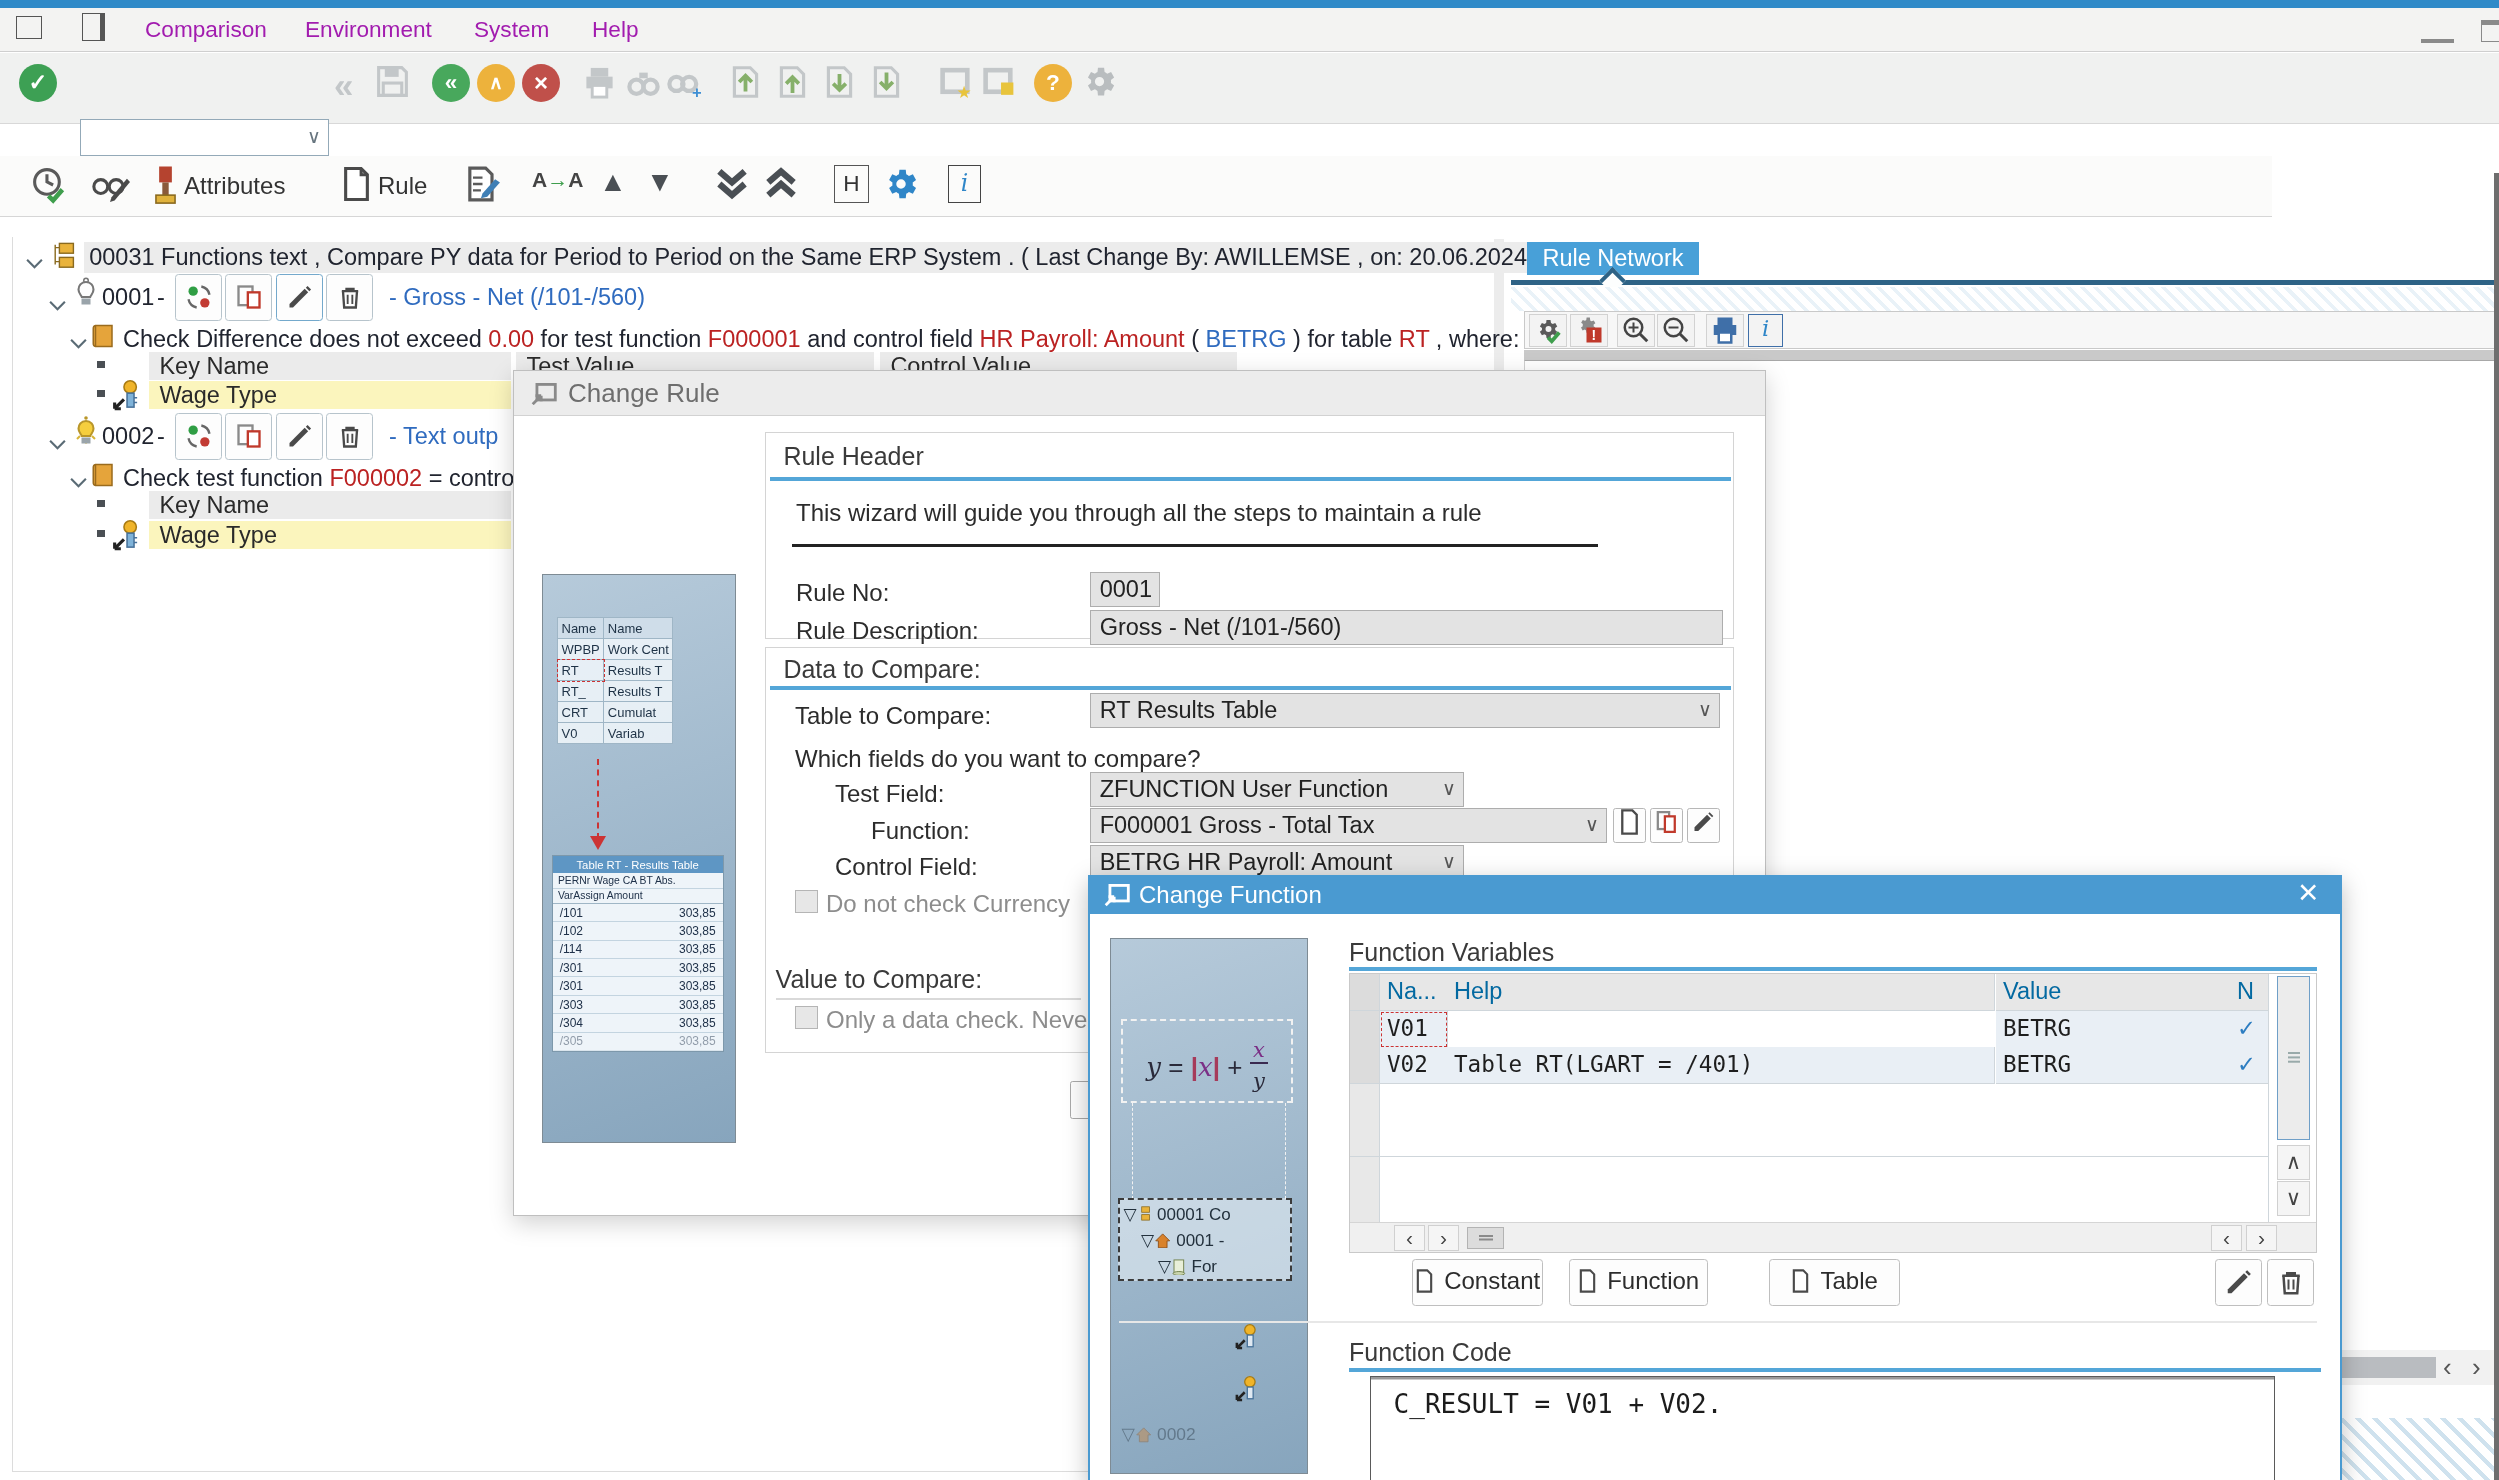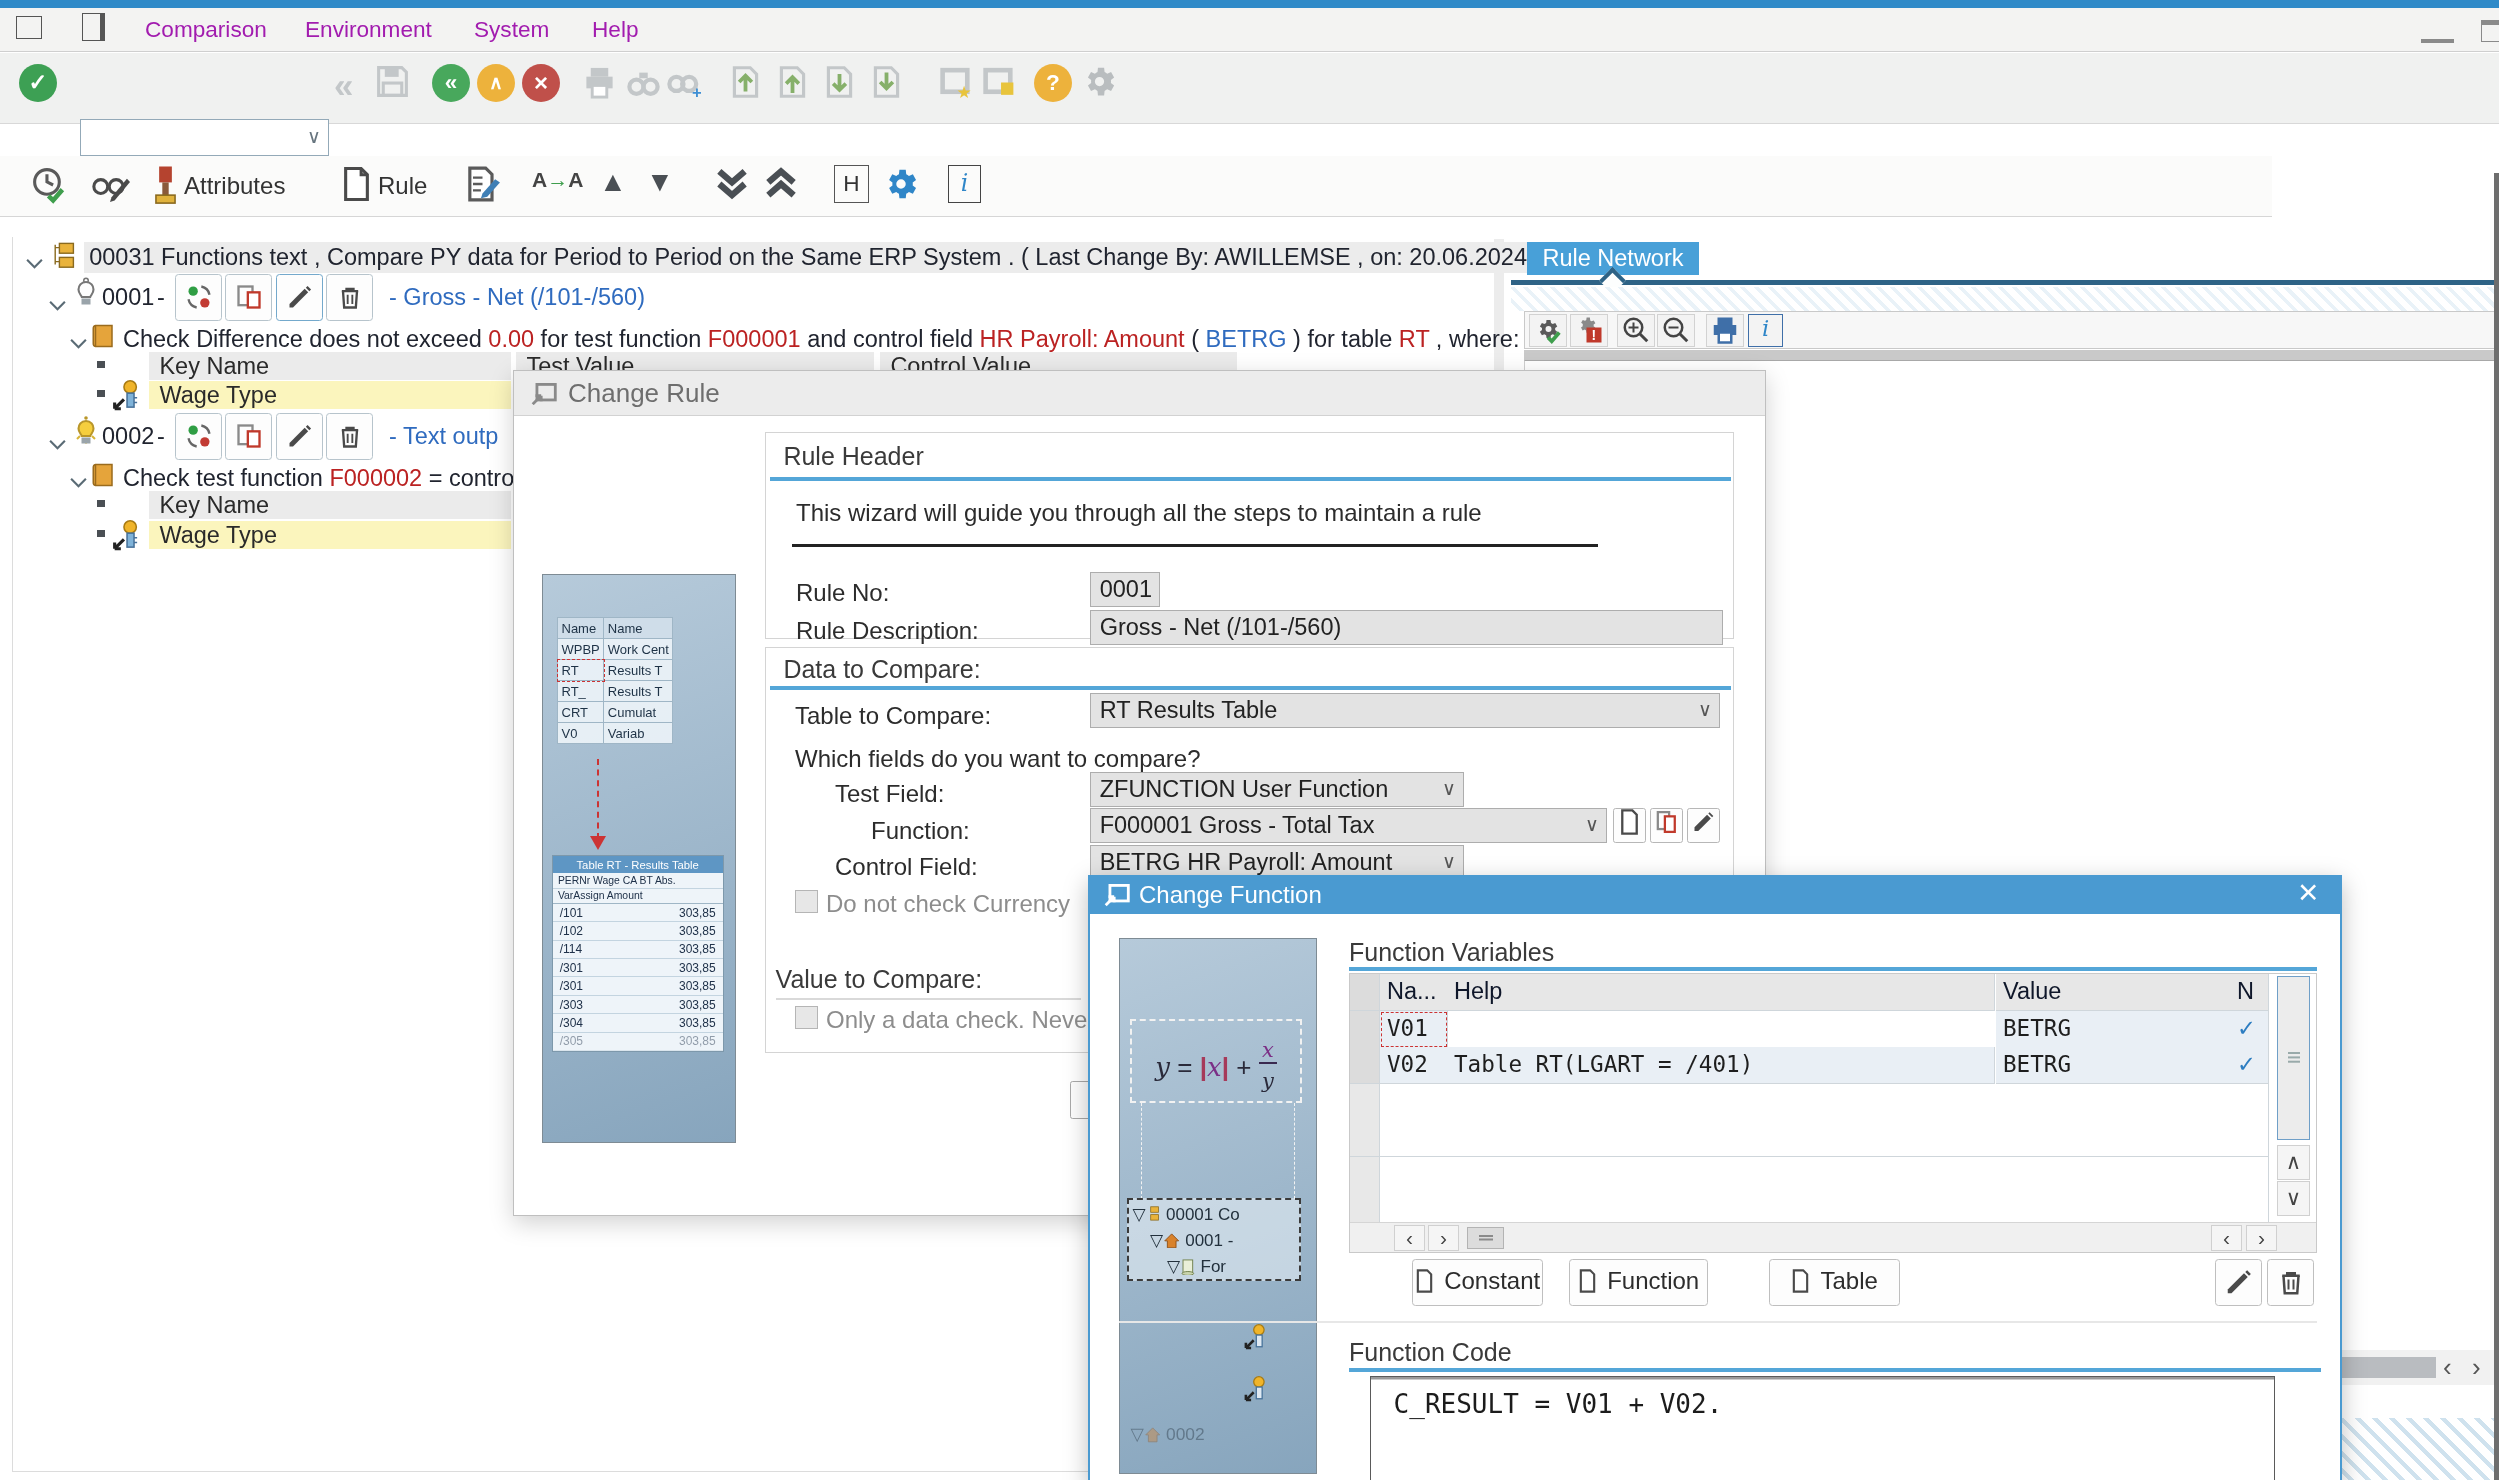--- a/index.html
+++ b/index.html
@@ -62,21 +62,21 @@
 
   .gpanel { position:absolute; background:linear-gradient(160deg,#b6cada,#87a5bd); border:1.7px solid #7e8b94; }
   .gt { position:absolute; font-size:13px; color:#1e3246; border-collapse:collapse; }
   .gt td { border:0.9px solid #9fb6c6; background:rgba(244,249,252,.82); padding:0.9px 3.5px; height:21px; }
   .gt td.hd { background:#cfdde9; }
   .gt2row { display:flex; justify-content:space-between; padding:1.7px 7px; font-size:12px; color:#20324a; background:#eef4f9; border-bottom:0.9px solid #c3d4e0; }
 
   .dlg-cf { left:1088px; top:875px; width:1254px; height:609px; background:#fff; border:2.6px solid #4a9ad1; box-shadow:0 7px 22.6px rgba(0,0,0,.25); z-index:10; }
   .dlg-cf .titlebar { position:absolute; left:0; top:0; width:100%; height:37px; background:#4a9ad1; color:#fff; font-size:24px; }
   .fv-cell { position:absolute; border-right:0.9px solid #cfd6db; border-bottom:0.9px solid #cfd6db; font-family:"DejaVu Sans Mono", monospace; font-size:22.6px; color:#1e1e1e; padding:3.5px 0 0 7px; white-space:nowrap; overflow:hidden; }
-  .fv-hd { background:#e7e7e7; font-family:"Liberation Sans",sans-serif; font-size:23.5px; color:#0f172a; }
+  .fv-hd { background:#e7e7e7; font-family:"Liberation Sans",sans-serif; font-size:23.5px; color:#0369a1; }
   .fv-row1 { background:#e9eff5; }
   .fv-sel { background:#dcdcdc; }
   .fv-empty { background:#fff; }
   .scrbtn { position:absolute; background:#f5f5f5; border:0.9px solid #d0d0d0; text-align:center; color:#444; font-size:21px; }
   .cfbtn { position:absolute; height:47px; background:#fdfdfd; border:0.9px solid #bfbfbf; border-radius:3.5px; font-size:24px; color:#2c2c2c; text-align:center; }
   .cfbtn .doc { display:inline-block; vertical-align:-3.5px; margin-right:10.4px; }
   .codebox { position:absolute; left:280px; top:499px; width:905px; height:122px; border:1.7px solid #5a5a5a; box-shadow:inset 0 2.6px 0 #9a9a9a; background:#fff; }
   .code { font-family:"DejaVu Sans Mono", monospace; font-size:26px; color:#1c1c1c; }
 
   .frac { display:inline-block; text-align:center; vertical-align:-12px; }
@@ -510,21 +510,21 @@
   <div class="abs dlg-cf">
     <div class="titlebar">
       <span class="abs" style="left:14px;top:7px;"><svg width="26" height="22.6" viewBox="0 0 18 16">
             <rect x="4" y="1" width="13" height="11" fill="none" stroke="#fff" stroke-width="2"></rect>
             <path d="M1 15l6-6M7 9H3M7 9v4" stroke="#fff" stroke-width="2" fill="none"></path>
           </svg></span>
       <span class="abs" style="left:49px;top:3.5px;">Change Function</span>
       <span class="abs" style="left:1208px;top:-5.2px;font-size:35px;color:#fff;">×</span>
     </div>
 
-    <div class="gpanel" style="left:29px;top:61px;width:198px;height:536px;padding-left:15px;">
+    <div class="gpanel" style="left:20px;top:61px;width:198px;height:536px;padding-left:15px;">
       <div class="abs" style="left:10.4px;top:80px;width:172px;height:84px;border:2.6px dashed #f2f2f2;text-align:center;padding-top:17.4px;font-size:26px;color:#2a2a3a;">
         <span class="fvar">y</span>
         <span>=</span>
         <span class="fbar">|</span><span class="fvar purple">x</span><span class="fbar">|</span>
         <span>+</span>
         <span class="frac"><span class="top fvar purple" style="font-size:21px;">x</span><span class="fvar" style="font-size:21px;">y</span></span>
       </div>
       <div class="abs" style="left:21px;top:164px;height:96px;border-left:1.7px dashed #f2f2f2;"></div>
       <div class="abs" style="left:174px;top:164px;height:96px;border-left:1.7px dashed #f2f2f2;"></div>
       <div class="abs" style="left:7px;top:259px;width:174px;height:83px;border:2.6px dashed #3a3a3a;background:rgba(235,242,247,.55);font-size:17px;color:#22303c;">

